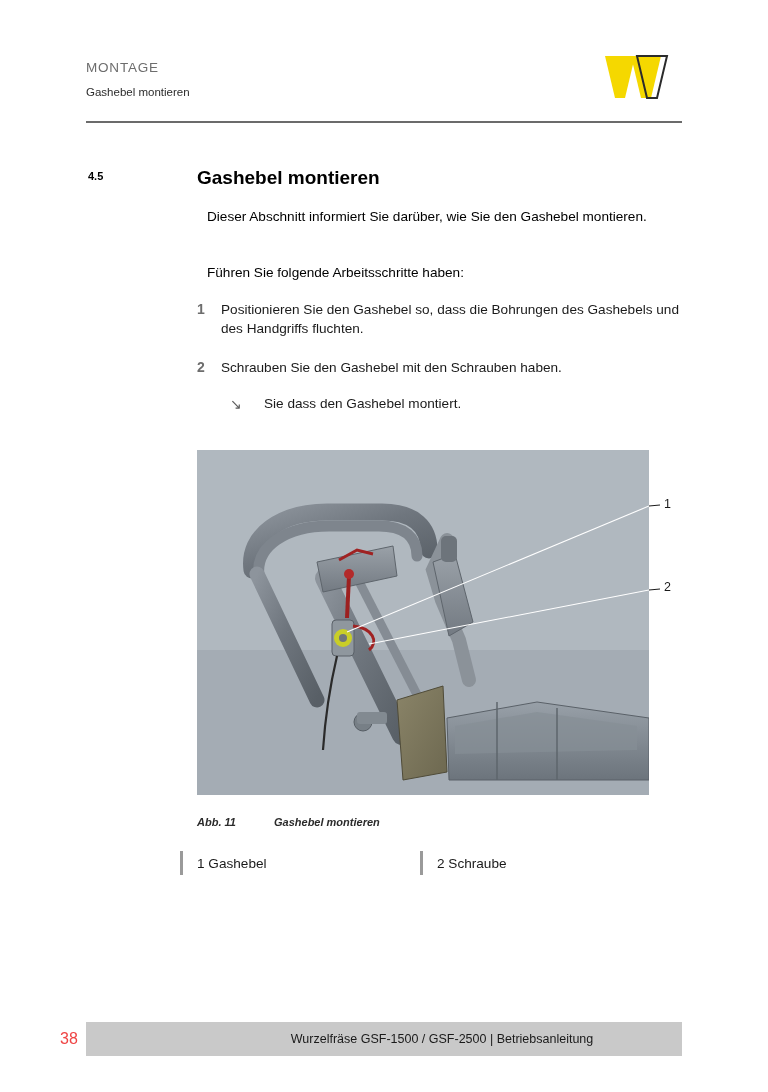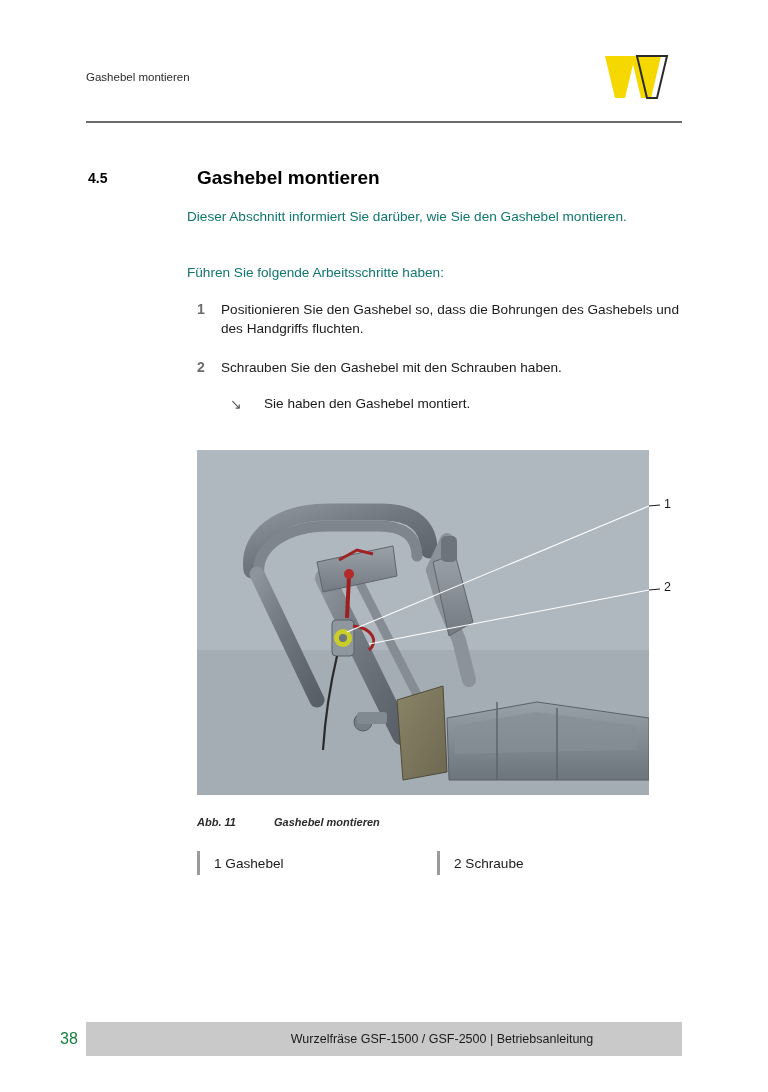--- a/index.html
+++ b/index.html
@@ -51,40 +51,40 @@
     top: 54px;
     width: 82px;
     height: 46px;
   }
 
   
   .sec-num {
     position: absolute;
     left: 88px;
     top: 170px;
-    font-size: 14px;
+    font-size: 11px;
     font-weight: bold;
     color: #000;
   }
   .sec-title {
     position: absolute;
     left: 197px;
     top: 167px;
     font-size: 19px;
     font-weight: bold;
     color: #000;
   }
 
   .para {
     position: absolute;
-    left: 187px;
+    left: 207px;
     width: 486px;
     font-size: 13.6px;
     line-height: 1.42;
-    color: #0f766e;
+    color: #000000;
   }
   .para-intro { top: 207px; }
   .para-steps-lead { top: 263px; }
 
   .step {
     position: absolute;
     left: 197px;
     width: 486px;
     font-size: 13.6px;
     line-height: 1.42;
@@ -151,21 +151,21 @@
     top: 816px;
     font-size: 11px;
     font-style: italic;
     font-weight: bold;
     color: #2b2b2b;
   }
 
   
   .legend {
     position: absolute;
-    left: 197px;
+    left: 180px;
     top: 850px;
     width: 486px;
     height: 28px;
   }
   .legend-item {
     position: absolute;
     top: 0;
     height: 26px;
     display: flex;
     align-items: center;
@@ -225,27 +225,28 @@
   .page-num {
     position: absolute;
     left: 52px;
     top: 1022px;
     width: 34px;
     height: 34px;
     display: flex;
     align-items: center;
     justify-content: center;
     font-size: 16px;
-    color: #15803d;
+    color: #ef4444;
   }
 </style>
 </head>
 <body>
 
 <div class="header">
+  <div class="header-chapter">MONTAGE</div>
   <div class="header-section">Gashebel montieren</div>
   <div class="header-rule"></div>
 </div>
 
 <div class="logo">
   <svg width="82" height="46" viewBox="0 0 82 46">
     <polygon points="4,2 34,2 24,44 14,44" fill="#f5d800"></polygon>
     <polygon points="30,2 60,2 50,44 40,44" fill="#f5d800"></polygon>
     <path d="M36,2 L66,2 L56,44 L46,44 Z" fill="none" stroke="#2b2b2b" stroke-width="2"></path>
   </svg>
@@ -262,21 +263,21 @@
   <span class="step-text">Positionieren Sie den Gashebel so, dass die Bohrungen des Gashebels und des Handgriffs fluchten.</span>
 </div>
 
 <div class="step step2">
   <span class="step-num">2</span>
   <span class="step-text">Schrauben Sie den Gashebel mit den Schrauben haben.</span>
 </div>
 
 <div class="result">
   <span class="result-arrow">↘</span>
-  <span class="result-text">Sie haben den Gashebel montiert.</span>
+  <span class="result-text">Sie dass den Gashebel montiert.</span>
 </div>
 
 <div class="figure">
   <svg width="452" height="345" viewBox="0 0 452 345">
     <defs>
       <linearGradient id="tube" x1="0" y1="0" x2="1" y2="1">
         <stop offset="0%" stop-color="#8d949c"></stop>
         <stop offset="45%" stop-color="#6f767e"></stop>
         <stop offset="100%" stop-color="#585f66"></stop>
       </linearGradient>

